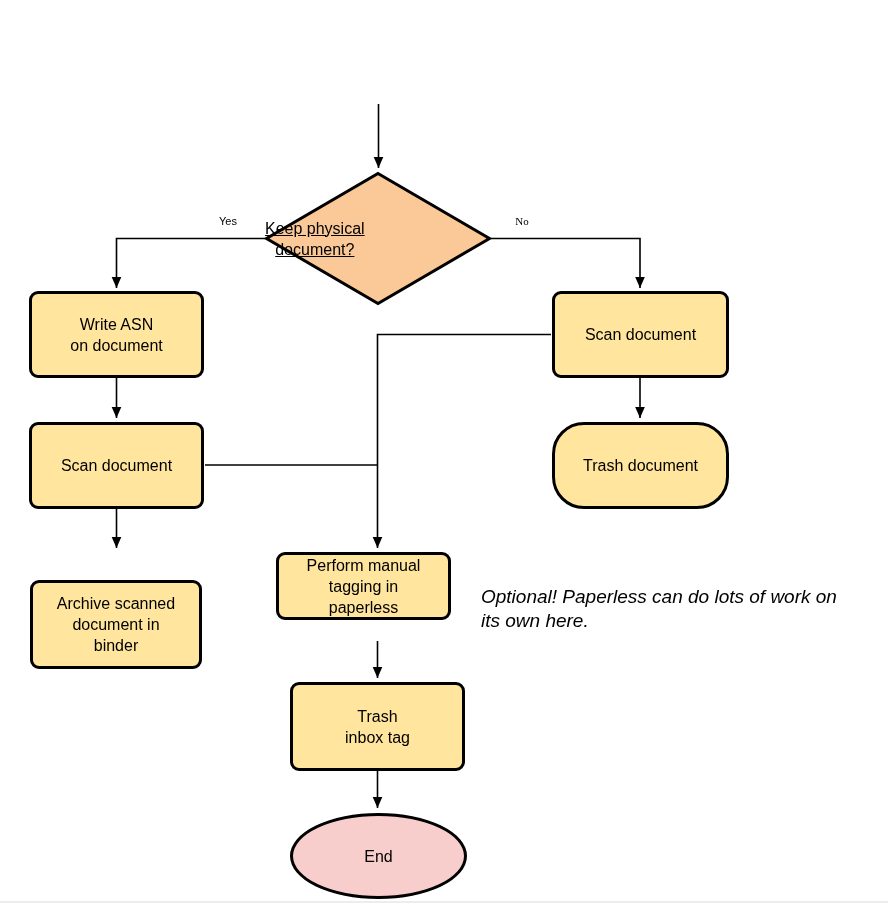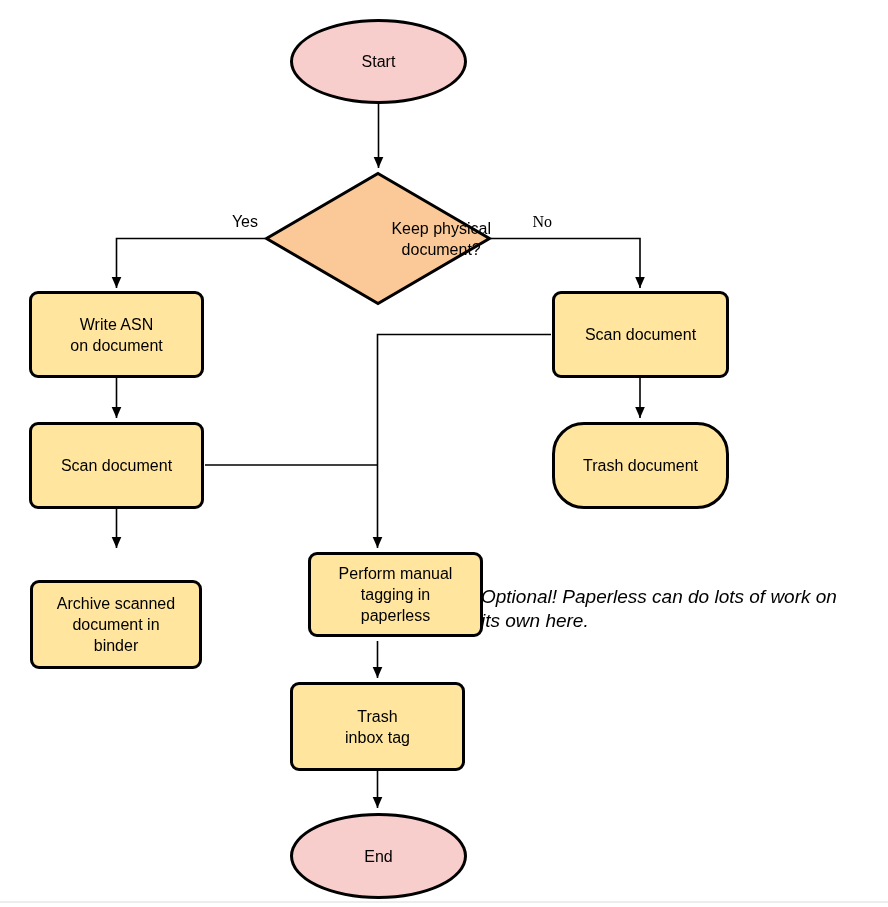--- a/index.html
+++ b/index.html
@@ -41,43 +41,44 @@
   }
   .process {
     background: var(--process-fill, #FFE59D);
     border: 3px solid var(--stroke-color, #000);
     border-radius: 9px;
   }
   .diamond-wrap {
     position: absolute;
     display: flex;
     align-items: center;
-    justify-content: flex-end;
+    justify-content: flex-start;
     text-align: center;
     font-size: 16px;
     line-height: 21px;
     white-space: pre-line;
+    text-decoration: underline;
   }
   .diamond-wrap svg {
     position: absolute;
     left: 0; top: 0;
     overflow: visible;
   }
   .diamond-wrap .diamond-label { position: relative; z-index: 1; }
   .diamond-shape {
     fill: var(--decision-fill, #FBC998);
     stroke: var(--stroke-color, #000);
     stroke-width: 3;
     stroke-linejoin: miter;
   }
   .edge-label {
     position: absolute;
-    font-size: 16px;
+    font-size: 11px;
     line-height: 19px;
-    text-align: right;
+    text-align: center;
     width: 60px;
   }
   .annotation {
     position: absolute;
     left: 481px;
     top: 585px;
     font-size: 19px;
     line-height: 24px;
     font-style: italic;
     white-space: pre-line;
@@ -107,21 +108,20 @@
     <path class="edge" d="M491 238.5 H 640 V 288" marker-end="url(#arrow)"></path>
     <path class="edge" d="M116.5 378 V 418" marker-end="url(#arrow)"></path>
     <path class="edge" d="M116.5 509 V 548" marker-end="url(#arrow)"></path>
     <path class="edge" d="M640 378 V 418" marker-end="url(#arrow)"></path>
     <path class="edge" d="M205 465 H 377.5"></path>
     <path class="edge" d="M551 334.5 H 377.5 V 548" marker-end="url(#arrow)"></path>
     <path class="edge" d="M377.5 641 V 678" marker-end="url(#arrow)"></path>
     <path class="edge" d="M377.5 771 V 808" marker-end="url(#arrow)"></path>
   </svg>
 
-  <div class="node terminal" style="left:290px; top:19px; width:177px; height:85px;">Start</div>
 
   <div class="diamond-wrap" style="left:265px; top:172px; width:226px; height:133px;">
     <svg width="226" height="133" xmlns="http://www.w3.org/2000/svg">
       <polygon class="diamond-shape" points="113,1.5 224.5,66.5 113,131.5 1.5,66.5"></polygon>
     </svg>
     <div class="diamond-label">Keep physical
 document?</div>
   </div>
 
   <div class="edge-label" style="left:198px; top:212px;">Yes</div>
@@ -134,21 +134,21 @@
   <div class="node process" style="left:29px; top:422px; width:175px; height:87px;">Scan document</div>
 
   <div class="node process" style="left:30px; top:552px; width:172px; height:89px;margin-top:28px;">Archive scanned
 document in
 binder</div>
 
   <div class="node process" style="left:552px; top:291px; width:177px; height:87px;">Scan document</div>
 
   <div class="node process" style="left:552px; top:422px; width:177px; height:87px;border-radius:32px;">Trash document</div>
 
-  <div class="node process" style="left:308px; top:552px; width:175px; height:85px;">Perform manual
+  <div class="node process" style="left:276px; top:552px; width:175px; height:68px;">Perform manual
 tagging in
 paperless</div>
 
   <div class="annotation">Optional! Paperless can do lots of work on
 its own here.</div>
 
   <div class="node process" style="left:290px; top:682px; width:175px; height:89px;">Trash
 inbox tag</div>
 
   <div class="node terminal" style="left:290px; top:813px; width:177px; height:86px;">End</div>

